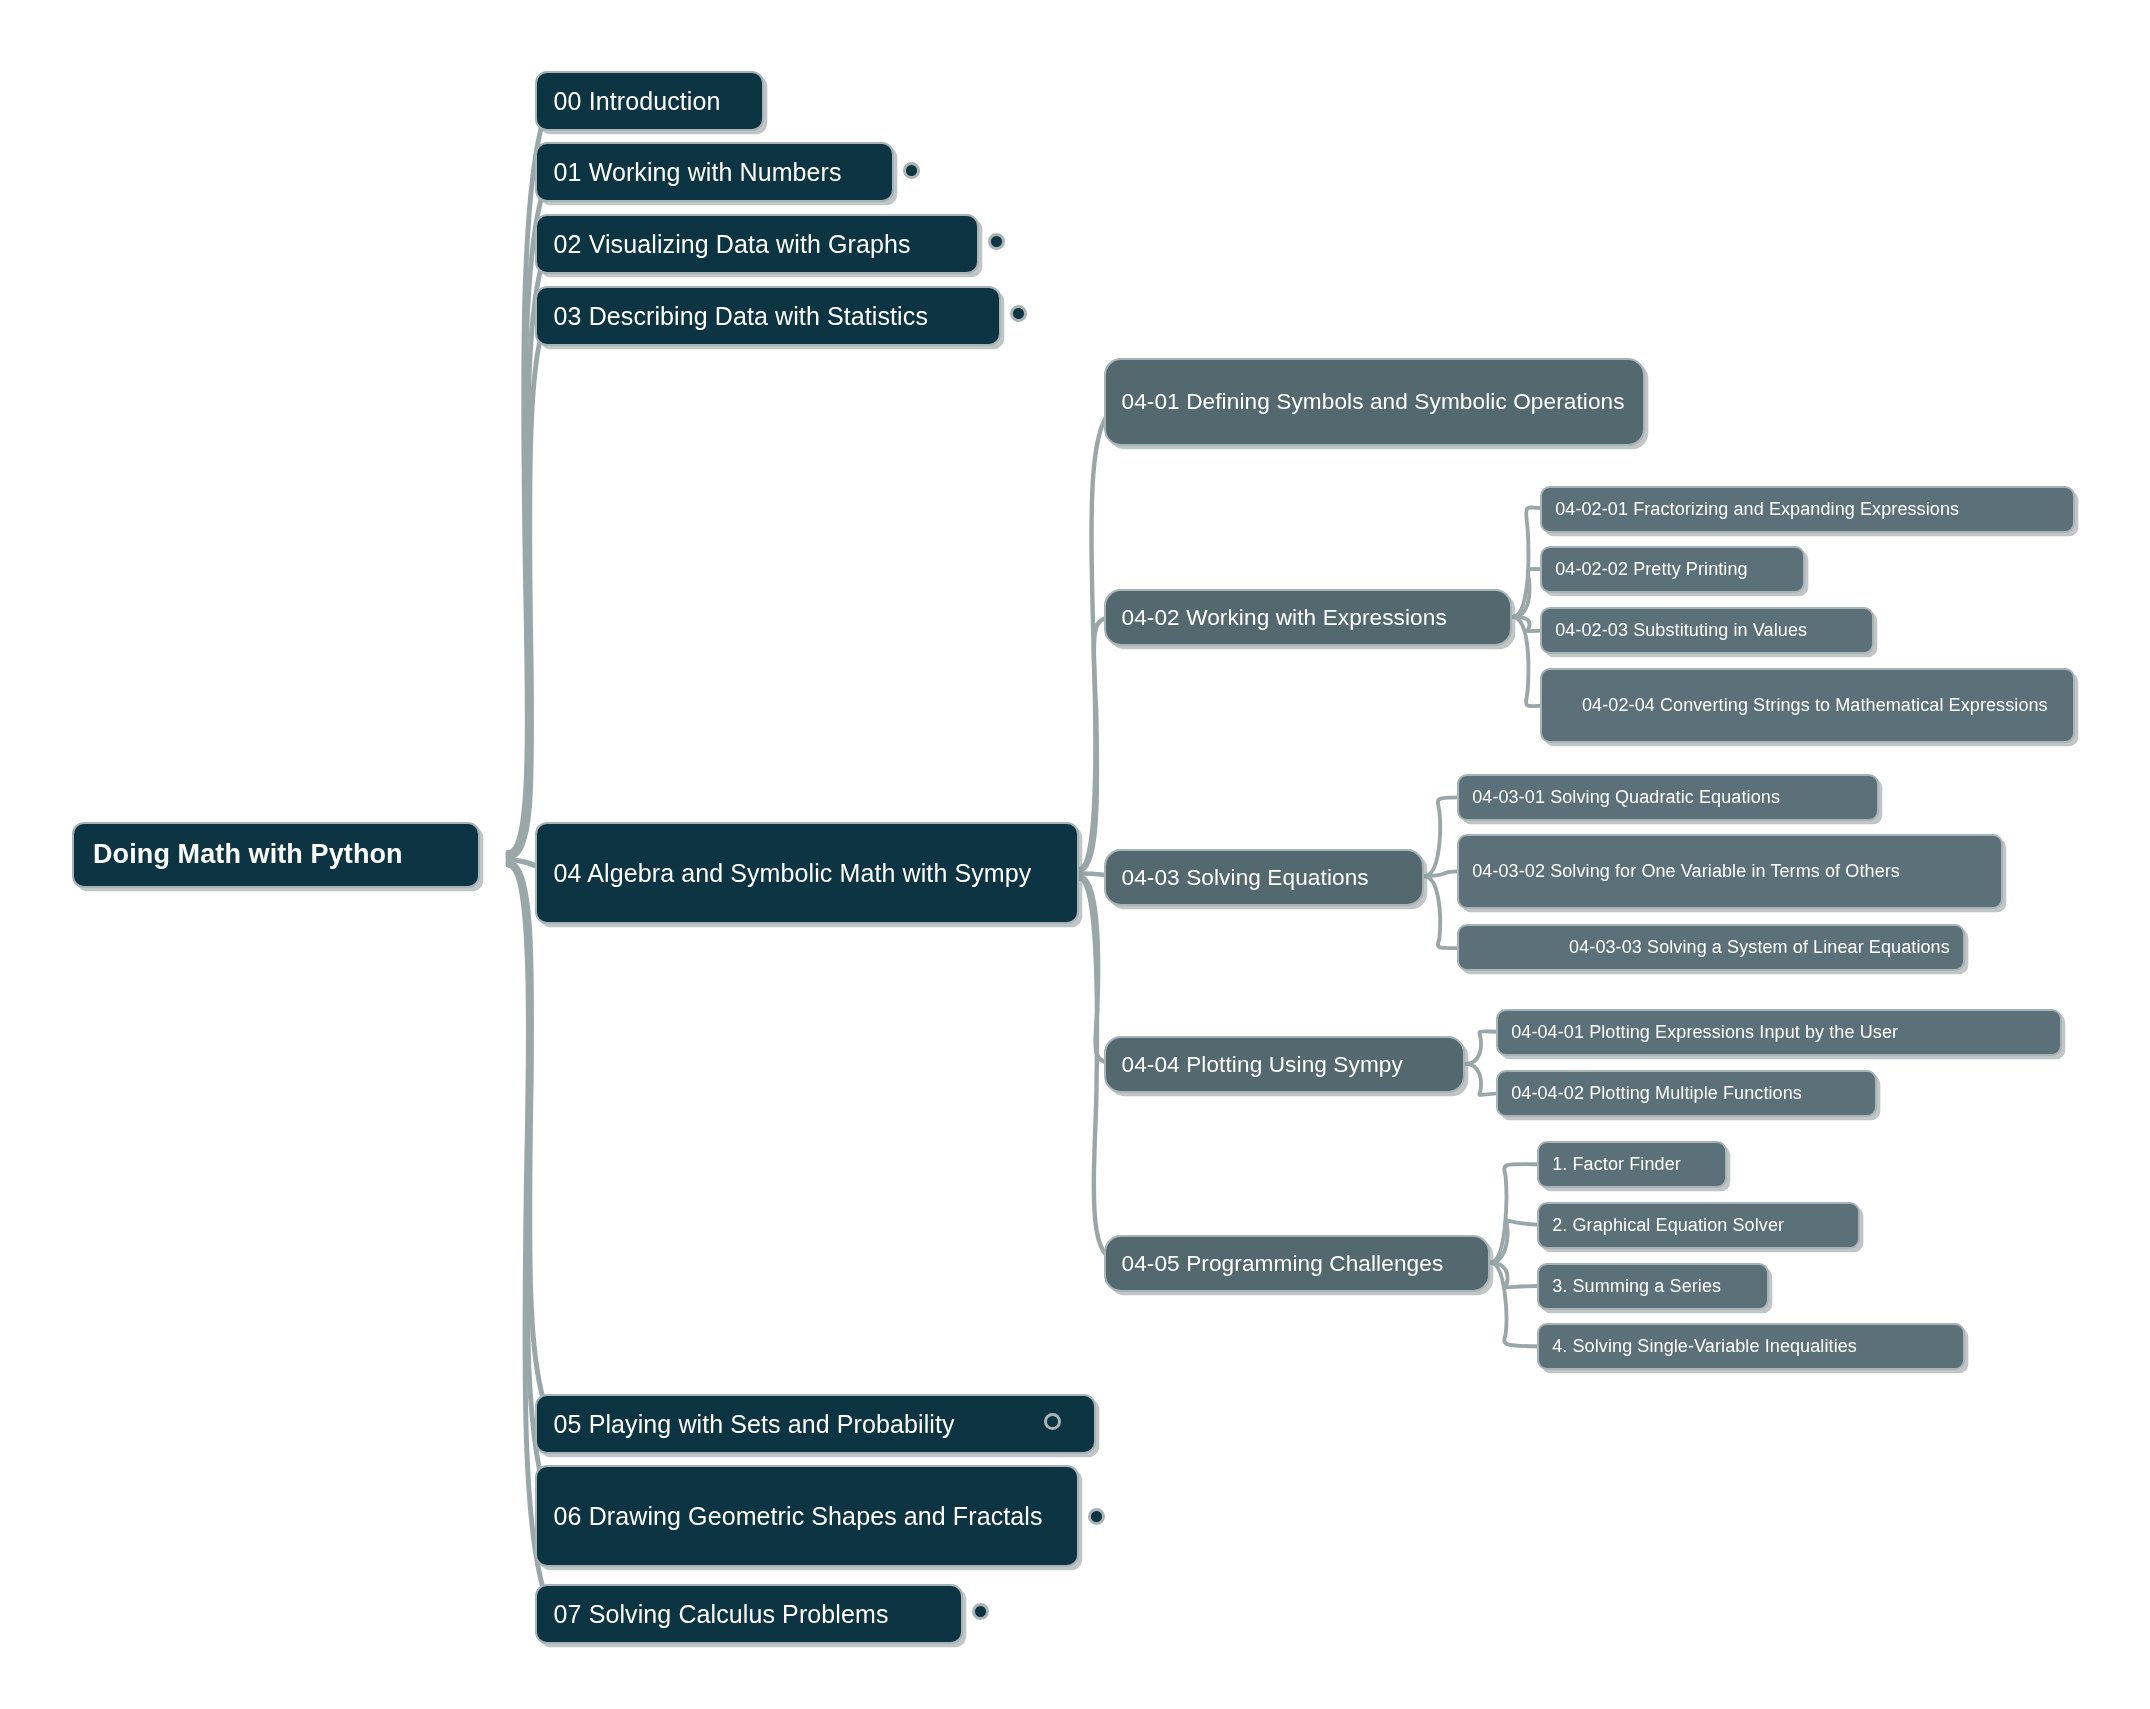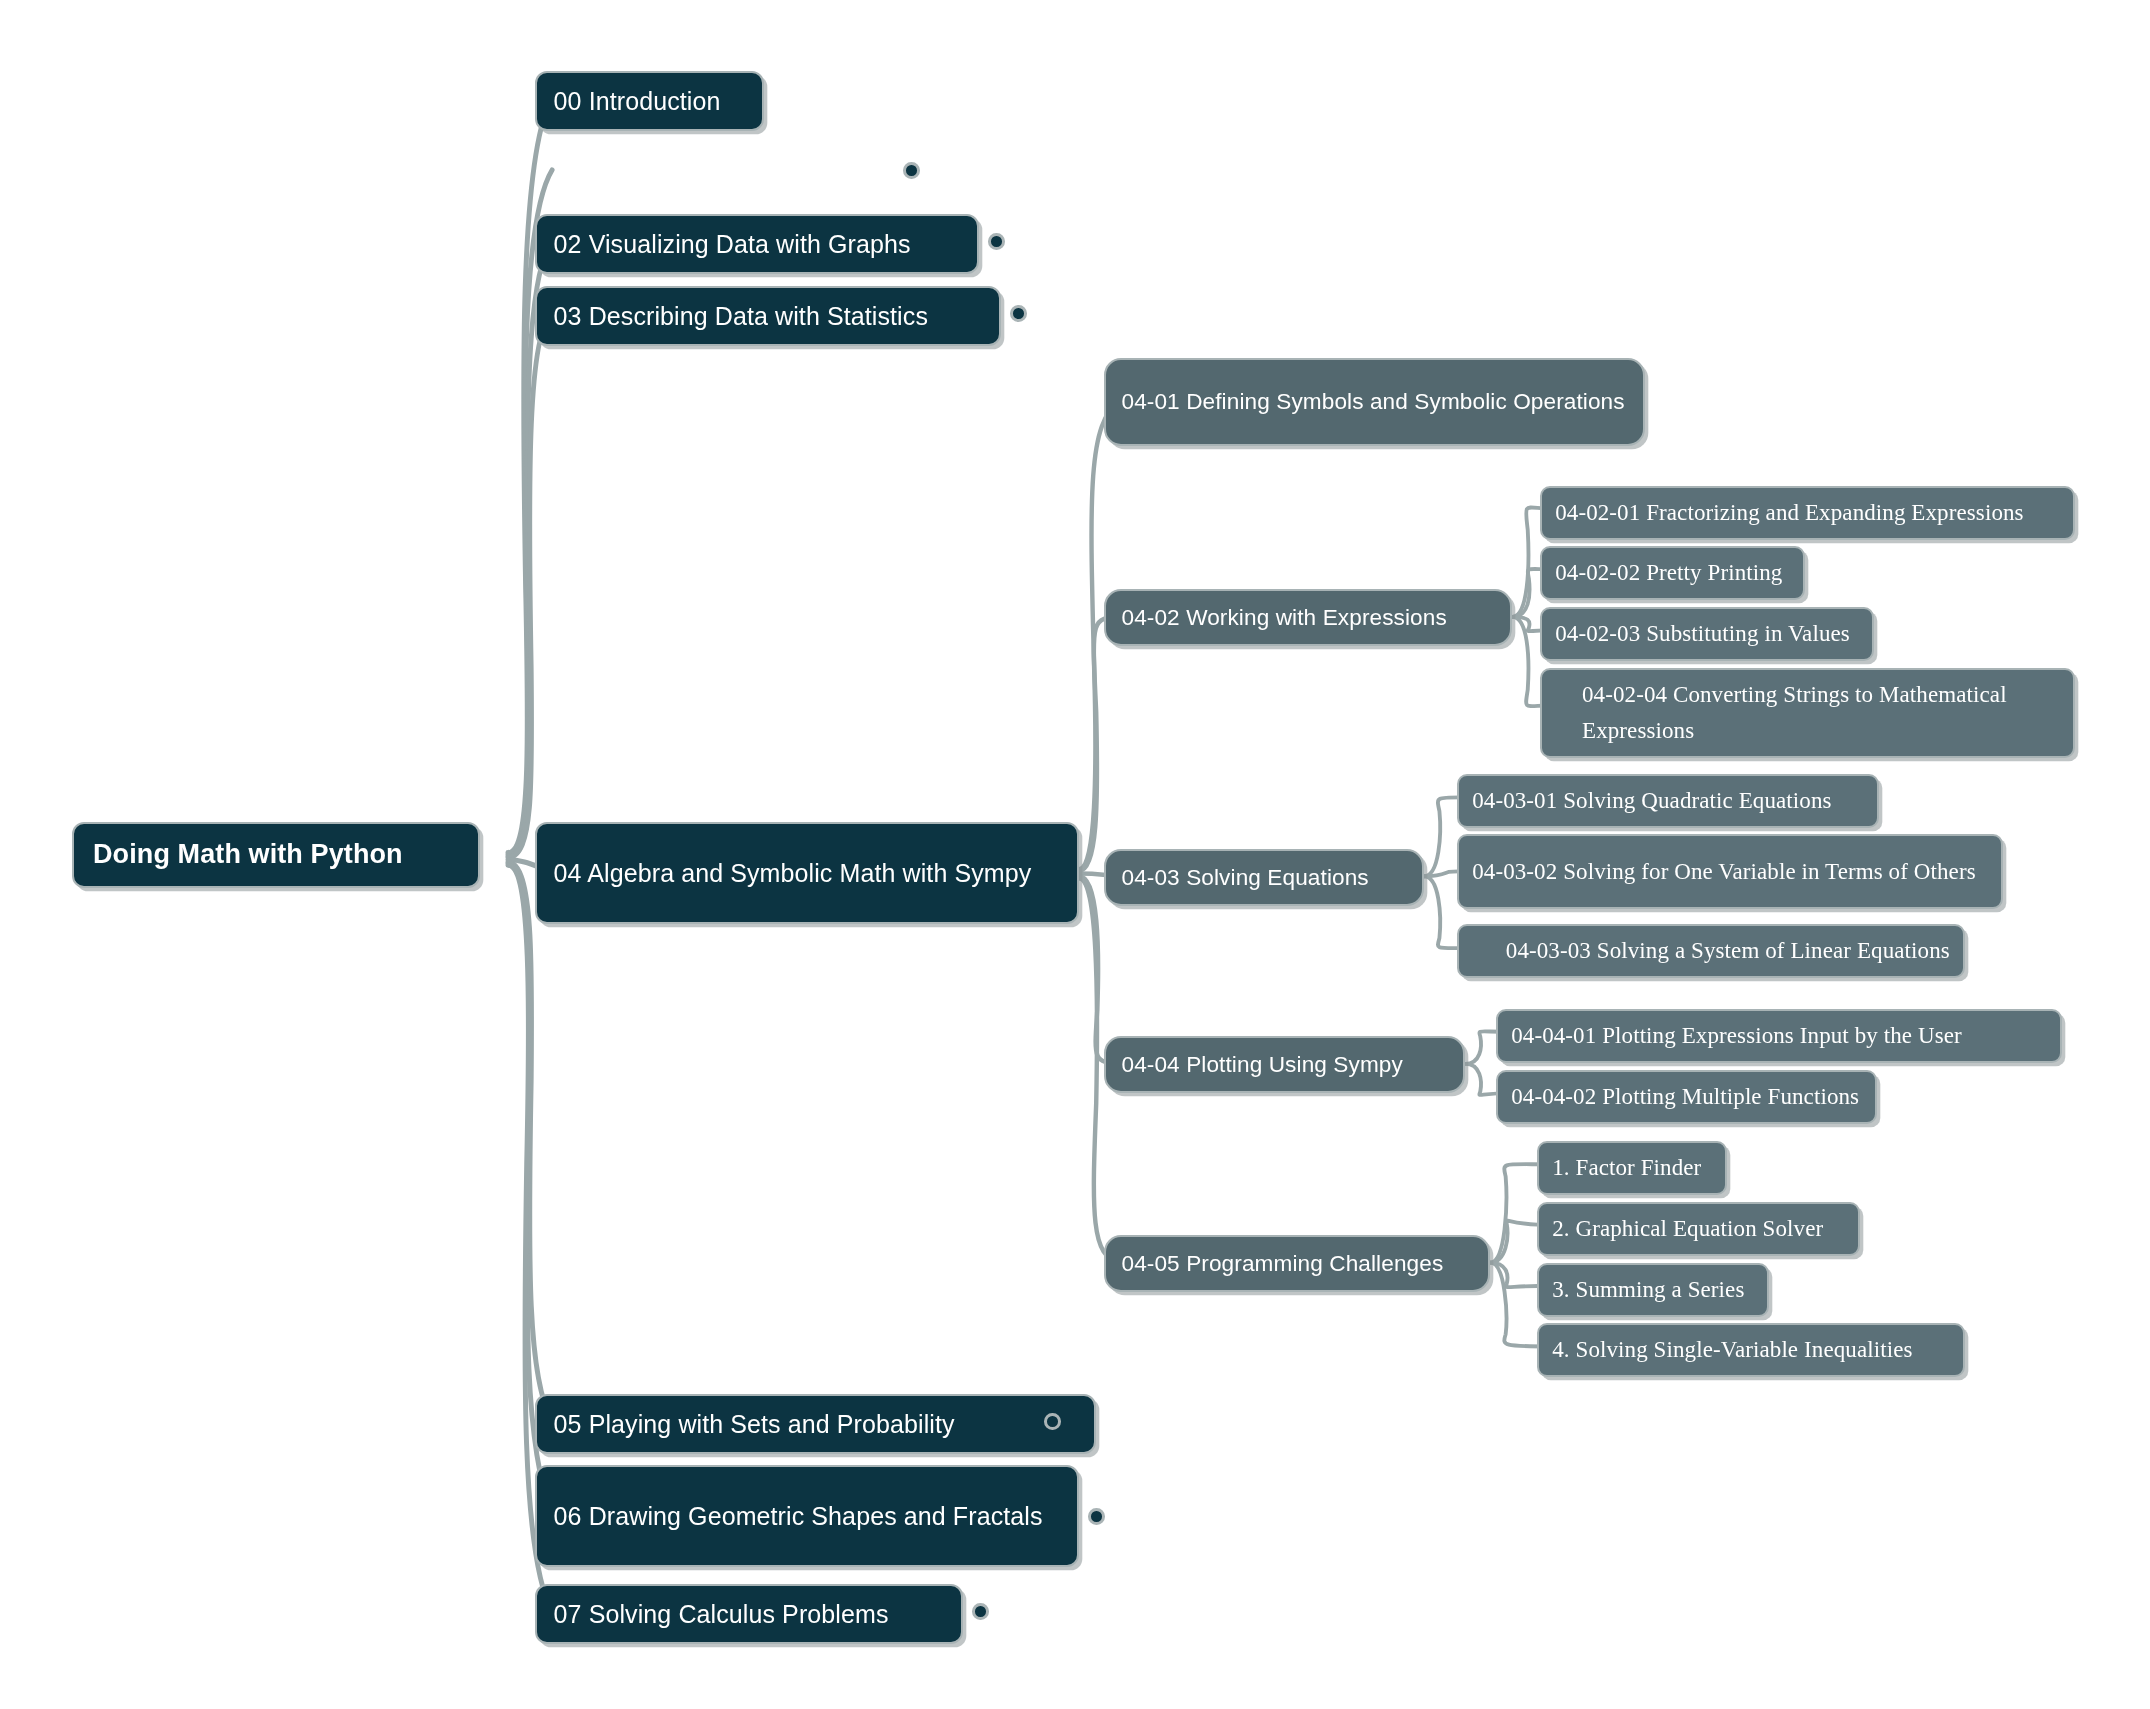--- a/index.html
+++ b/index.html
@@ -85,25 +85,24 @@
     background: #53686f;
     font-size: 22.6px;
     font-weight: normal;
     padding: 8.8px 15.5px;
     border-radius: 17px;
   }
 
   
   .node.lvl-3 {
     background: #5b7078;
-    font-size: 23px;
+    font-size: 18px;
     font-weight: normal;
     padding: 7.2px 13.2px;
     border-radius: 10px;
-    font-family: Liberation Serif, serif;
   }
 
   
   .collapse-dot {
     position: absolute;
     width: 16.6px;
     height: 16.6px;
     border-radius: 50%;
     background: #0c3442;
     border: 3.9px solid #aab4b6;
@@ -145,20 +144,23 @@
       <path d="M 2700,2288 C 2728,2288 2732,2385 2728,2418 C 2722,2438 2720,2440 2813,2440" fill="none" stroke="#9aa7a9" stroke-width="7" stroke-linecap="round"></path>
     </svg>
 
   <div id="node-layer">
       <div class="node lvl-root" style="left: 72px; top: 822px; width: 408px; min-height: 61px;">
         <span class="node-text">Doing Math with Python</span>
       </div>
       <div class="node lvl-1" style="left: 535px; top: 71px; width: 229px; min-height: 55px;">
         <span class="node-text">00 Introduction</span>
       </div>
+      <div class="node lvl-1" style="left: 535px; top: 142px; width: 359px; min-height: 55px;">
+        <span class="node-text">01 Working with Numbers</span>
+      </div>
       <div class="collapse-dot" style="left: 903px; top: 162px;"></div>
       <div class="node lvl-1" style="left: 535px; top: 214px; width: 444px; min-height: 55px;">
         <span class="node-text">02 Visualizing Data with Graphs</span>
       </div>
       <div class="collapse-dot" style="left: 988px; top: 233px;"></div>
       <div class="node lvl-1" style="left: 535px; top: 286px; width: 466px; min-height: 55px;">
         <span class="node-text">03 Describing Data with Statistics</span>
       </div>
       <div class="collapse-dot" style="left: 1010px; top: 305px;"></div>
       <div class="node lvl-1" style="left: 535px; top: 822px; width: 544px; min-height: 102px;">

